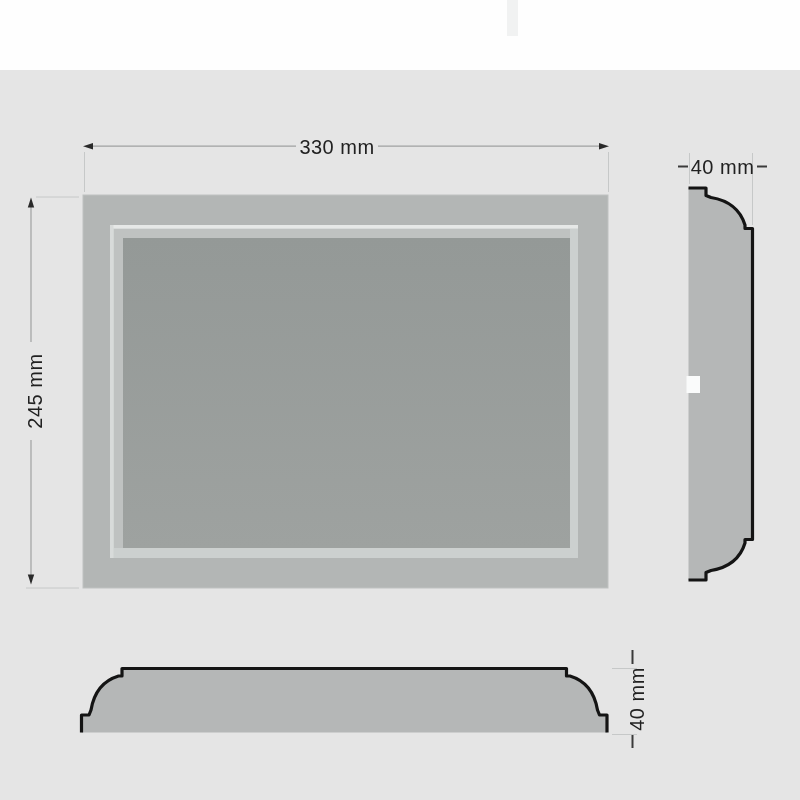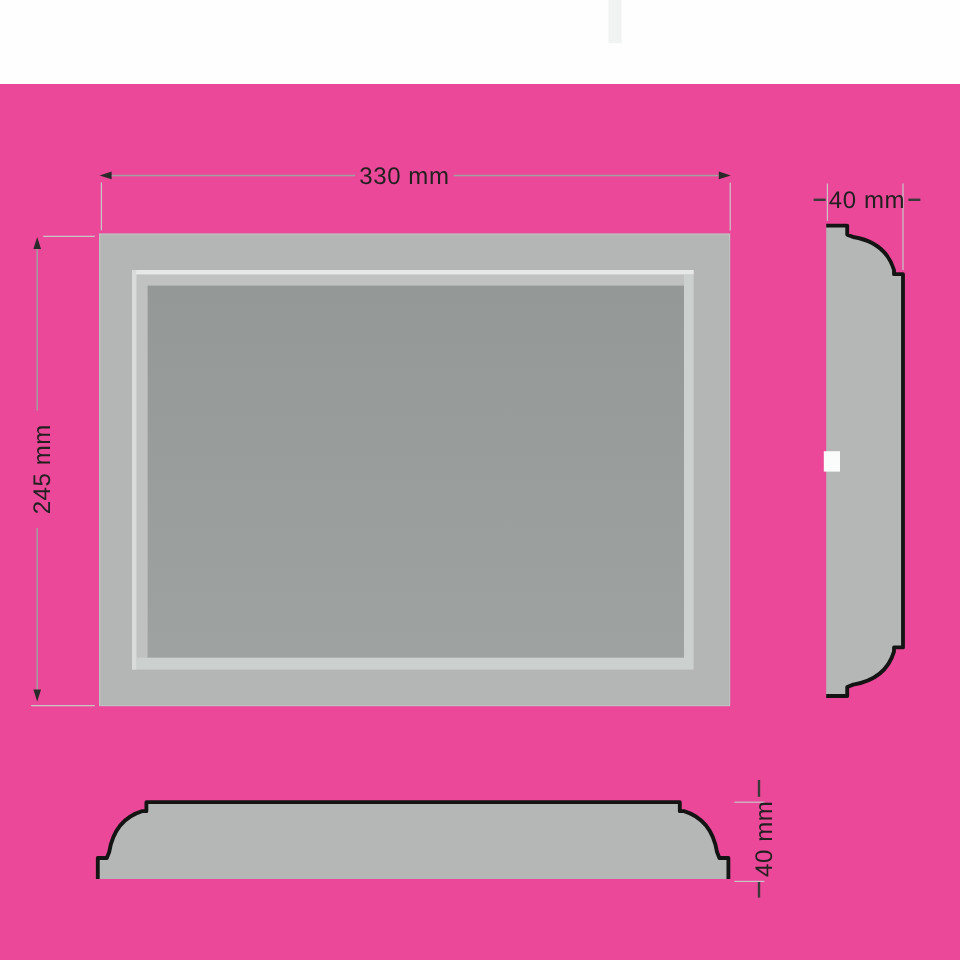--- a/index.html
+++ b/index.html
@@ -5,21 +5,21 @@
   html, body {
     margin: 0;
     padding: 0;
     background: #fafbfb;
     font-family: "Liberation Sans", sans-serif;
   }
   .canvas {
     position: relative;
     width: 800px;
     height: 800px;
-    background: #ec4899;
+    background: #e5e5e5;
     overflow: hidden;
   }
   svg { position: absolute; left: 0; top: 0; }
   text.dim-label {
     font-family: "Liberation Sans", sans-serif;
     font-size: 20px;
     fill: #212121;
     letter-spacing: 0.5px;
   }
 </style>

